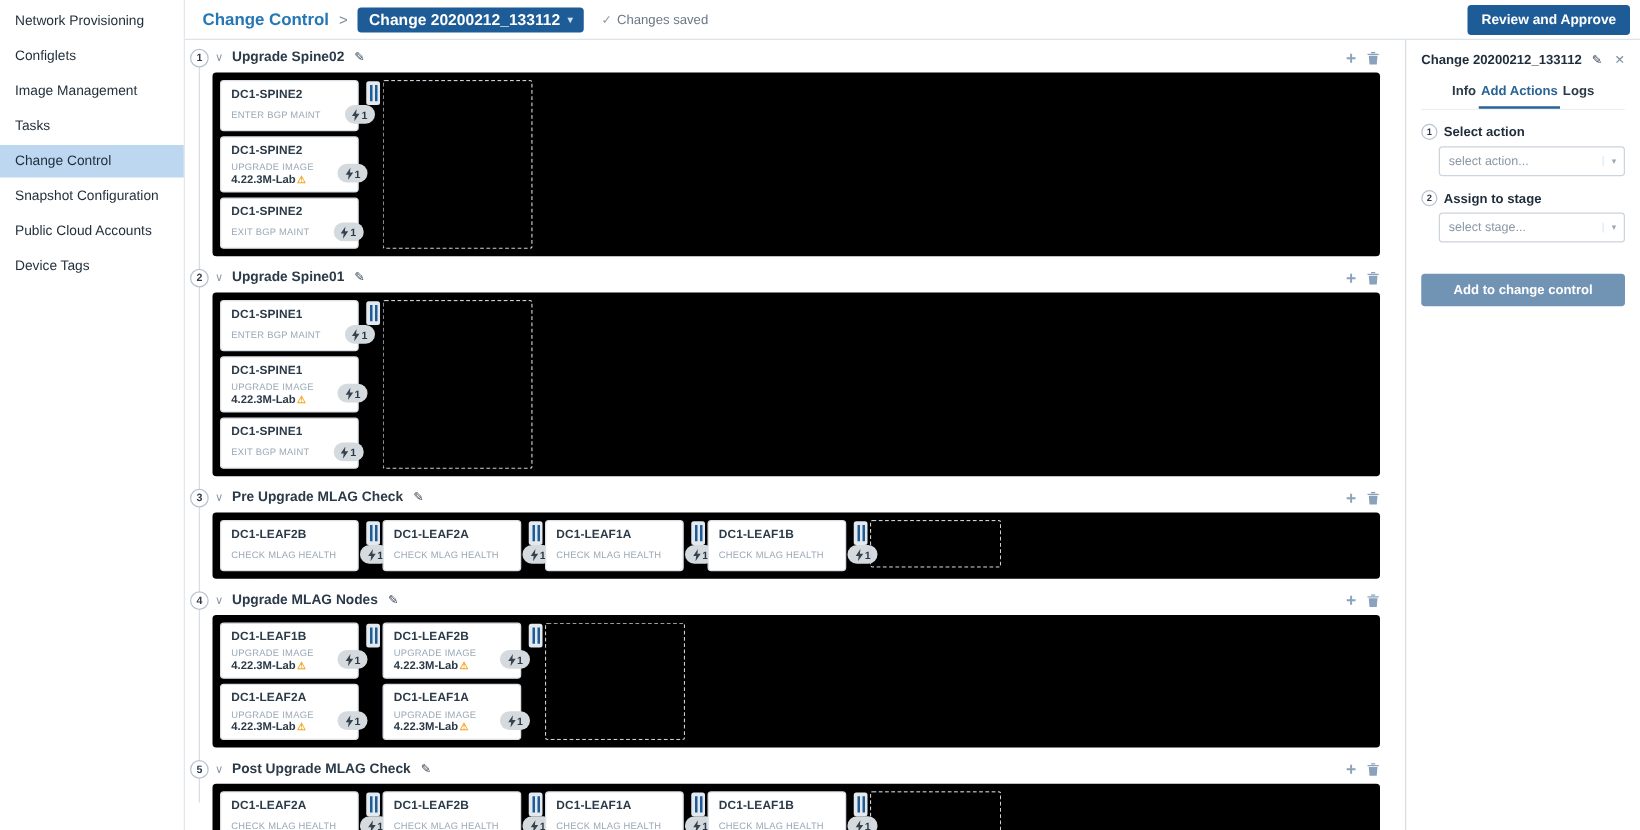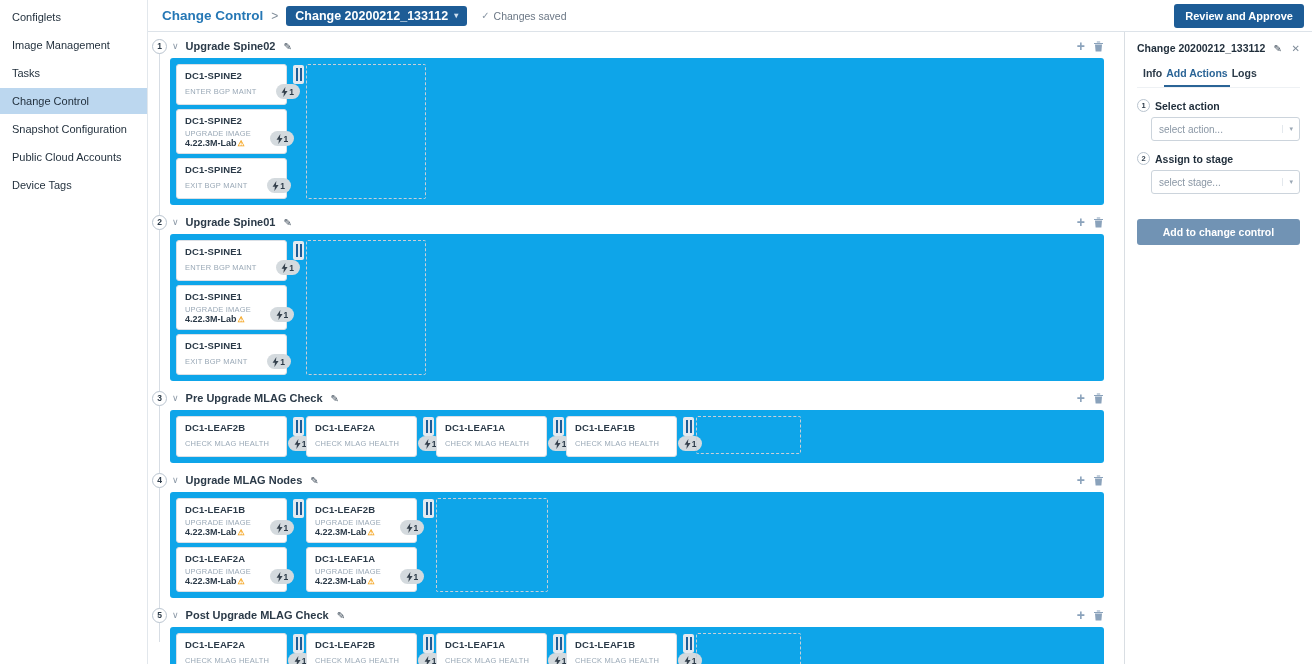--- a/index.html
+++ b/index.html
@@ -30,21 +30,21 @@
   .stages::before { content: ""; position: absolute; left: 11px; top: 18px; bottom: 22px; width: 1px; background: #d7dde4; }
   .stage { position: relative; margin-bottom: 8px; }
   .stage-header { display: flex; align-items: center; gap: 5px; padding-left: 4px; height: 18px; margin-bottom: 3px; }
   .num-circle { width: 15px; height: 15px; flex: none; border-radius: 50%; border: 1px solid #b9c4cf; background: #fff; color: #2b3a48; font-size: 8.5px; font-weight: bold; display: flex; align-items: center; justify-content: center; position: relative; z-index: 1; }
   .chevron { color: #8a97a5; font-size: 9px; cursor: pointer; }
   .stage-title { font-size: 11px; font-weight: bold; color: #2b3a48; margin-left: 2px; }
   .pencil { color: #3c4a58; font-size: 10px; margin-left: 3px; cursor: pointer; }
   .hdr-tools { margin-left: auto; display: flex; align-items: center; gap: 8px; }
   .plus { color: #8aa2bb; font-size: 14px; font-weight: bold; line-height: 1; cursor: pointer; }
   .trash { cursor: pointer; display: flex; }
-  .stage-body { margin-left: 22px; background: #0ea5e9; border-radius: 3px; padding: 6px; display: flex; align-items: stretch; }
+  .stage-body { margin-left: 22px; background: #000000; border-radius: 3px; padding: 6px; display: flex; align-items: stretch; }
   .card-col { display: flex; flex-direction: column; gap: 4px; flex: none; }
   .card { background: #fff; border: 1px solid #dbe0e6; border-radius: 3px; width: 111px; padding: 5px 7px 5px 8px; cursor: pointer; }
   .card-name { font-size: 9.5px; font-weight: bold; color: #2b3a48; letter-spacing: .1px; margin-bottom: 3px; white-space: nowrap; }
   .card-row { display: flex; align-items: center; justify-content: space-between; gap: 19px; }
   .card-sub { font-size: 7.5px; color: #9aa9b7; letter-spacing: .2px; white-space: nowrap; }
   .card-ver { font-size: 9px; font-weight: bold; color: #2b3a48; white-space: nowrap; }
   .warn { color: #f5a623; font-size: 8px; margin-left: 1px; }
   .count-pill { flex: none; background: #d4dade; border-radius: 8px; height: 15px; min-width: 24px; padding: 0 5px; display: inline-flex; align-items: center; justify-content: center; gap: 1px; }
   .count-pill svg { display: block; }
   .count-num { font-size: 8.5px; font-weight: bold; color: #2b3a48; }
@@ -53,41 +53,42 @@
   .drop-zone { border: 1px dashed #c8cfd8; border-radius: 2px; flex: none; }
   .drop-tall { width: 120px; align-self: stretch; }
   .drop-wide { width: 112px; align-self: stretch; }
   .drop-card { width: 105px; height: 38px; align-self: flex-start; }
 
   
   .panel { width: 188px; flex: none; border-left: 1px solid #d9dee3; padding: 10px 12px; background: #fff; }
   .panel-head { display: flex; align-items: center; gap: 5px; }
   .panel-title { font-size: 10.5px; font-weight: bold; color: #1f2d3a; white-space: nowrap; }
   .panel-close { margin-left: auto; color: #7f8c99; font-size: 10px; cursor: pointer; }
-  .tabs { display: flex; justify-content: flex-start; margin-top: 9px; border-bottom: 1px solid #eef1f4; padding: 0 4px; }
+  .tabs { display: flex; justify-content: center; margin-top: 9px; border-bottom: 1px solid #eef1f4; padding: 0 4px; }
   .tab { font-size: 10.5px; font-weight: bold; color: #2b3a48; padding: 4px 2px 6px; cursor: pointer; }
   .tab.active { color: #2a6496; border-bottom: 2px solid #2a6496; }
   .step { margin-top: 11px; }
   .step-head { display: flex; align-items: center; gap: 5px; margin-bottom: 5px; }
   .step-circle { width: 13px; height: 13px; flex: none; border-radius: 50%; border: 1px solid #b9c4cf; font-size: 7.5px; font-weight: bold; color: #2b3a48; display: flex; align-items: center; justify-content: center; }
   .step-label { font-size: 10.5px; font-weight: bold; color: #1f2d3a; }
   .step-body { display: flex; align-items: flex-end; }
   .step-gutter { width: 14px; flex: none; position: relative; }
   .step-gutter::before { content: ""; position: absolute; left: 6px; top: 0; bottom: 0; width: 1px; background: #c9d3dc; }
   .select { flex: 1; height: 24px; border: 1px solid #ccd4dc; border-radius: 3px; background: #fff; display: flex; align-items: center; padding: 0 0 0 7px; cursor: pointer; }
   .select-ph { flex: 1; font-size: 10px; color: #8a97a5; }
   .select-caret { border-left: 1px solid #e3e8ed; padding: 0 6px; color: #9aa7b4; font-size: 7px; }
   .btn-add { width: 100%; margin-top: 25px; background: #7193b4; color: #fff; border: none; border-radius: 3px; font-family: inherit; font-size: 10.5px; font-weight: bold; padding: 7px 0; cursor: pointer; }
 </style>
 </head>
 <body>
 
 <div class="app">
 
   <aside class="sidebar" id="sidebar">
+      <div class="side-item">Network Provisioning</div>
       <div class="side-item">Configlets</div>
       <div class="side-item">Image Management</div>
       <div class="side-item">Tasks</div>
       <div class="side-item active">Change Control</div>
       <div class="side-item">Snapshot Configuration</div>
       <div class="side-item">Public Cloud Accounts</div>
       <div class="side-item">Device Tags</div>
     </aside>
 
   <div class="main">

